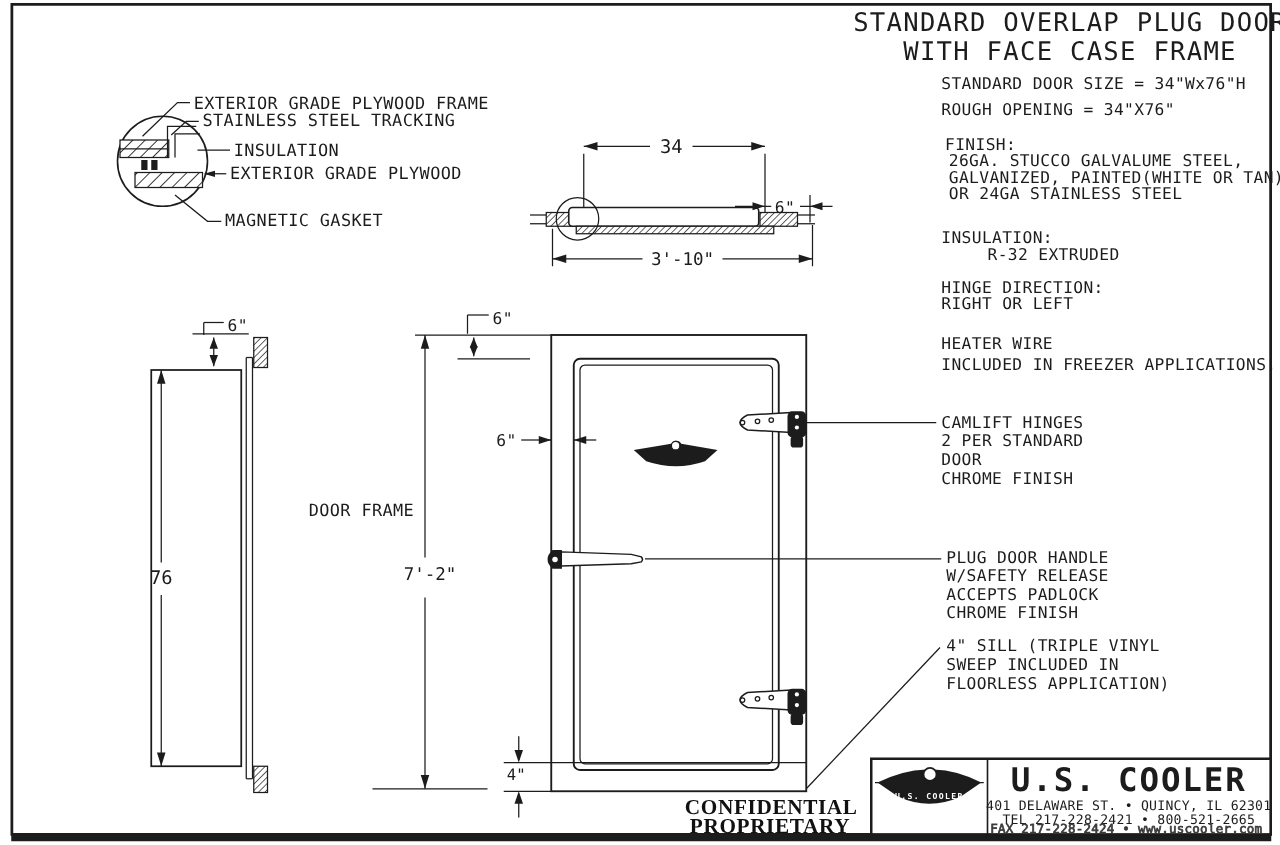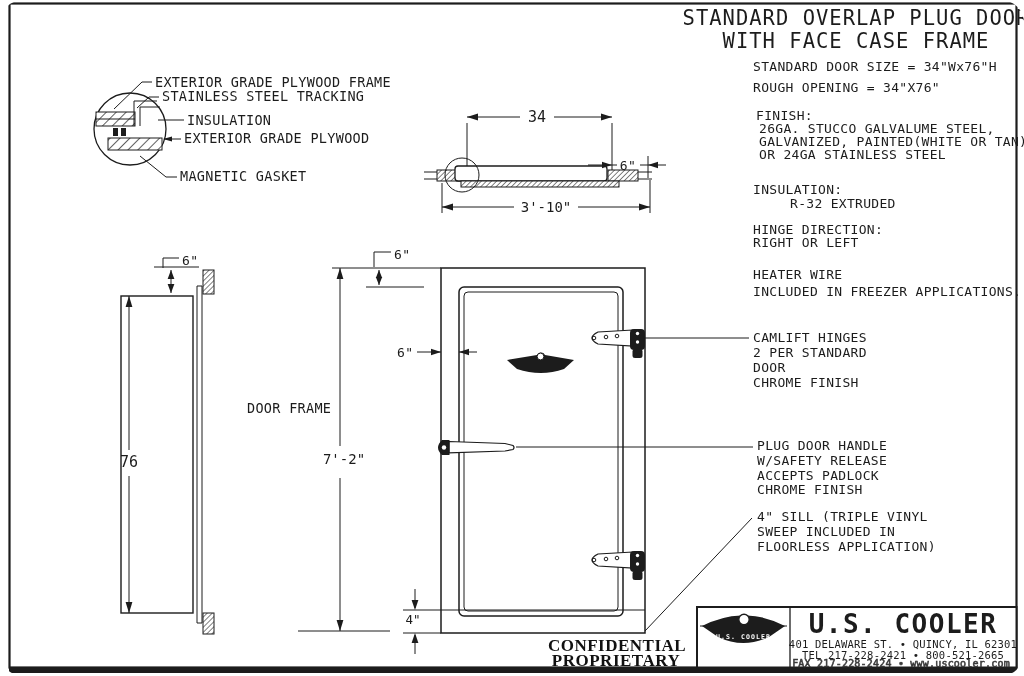--- a/index.html
+++ b/index.html
@@ -1,16 +1,16 @@
 <!DOCTYPE html>
 <html><head>
 <meta charset="utf-8">
 <style>
   html,body{margin:0;padding:0;background:#fff;}
-  #sheet{position:relative;width:1024px;height:676px;background:#fff;overflow:hidden;border-radius:23px;}
+  #sheet{position:relative;width:1024px;height:676px;background:#fff;overflow:hidden;}
   .cad{font-family:"DejaVu Sans Mono",monospace;fill:#1c1c1c;}
   .t13{font-size:13px;letter-spacing:.3px;}
   .t135{font-size:13.5px;letter-spacing:.3px;}
   .t14{font-size:14px;}
   .t15{font-size:15px;}
   .t125{font-size:12.5px;}
   .ttl{font-size:20.5px;letter-spacing:1px;}
   .mid{text-anchor:middle;}
   .ln{stroke:#1c1c1c;stroke-width:1.3;fill:none;}
   .thin{stroke:#1c1c1c;stroke-width:1;fill:none;}

